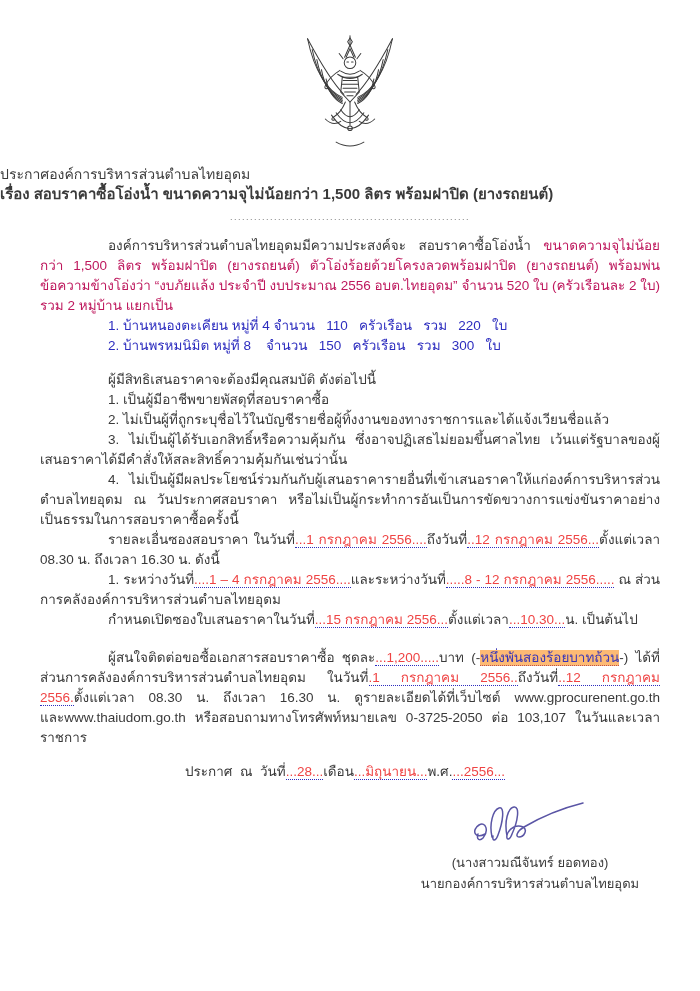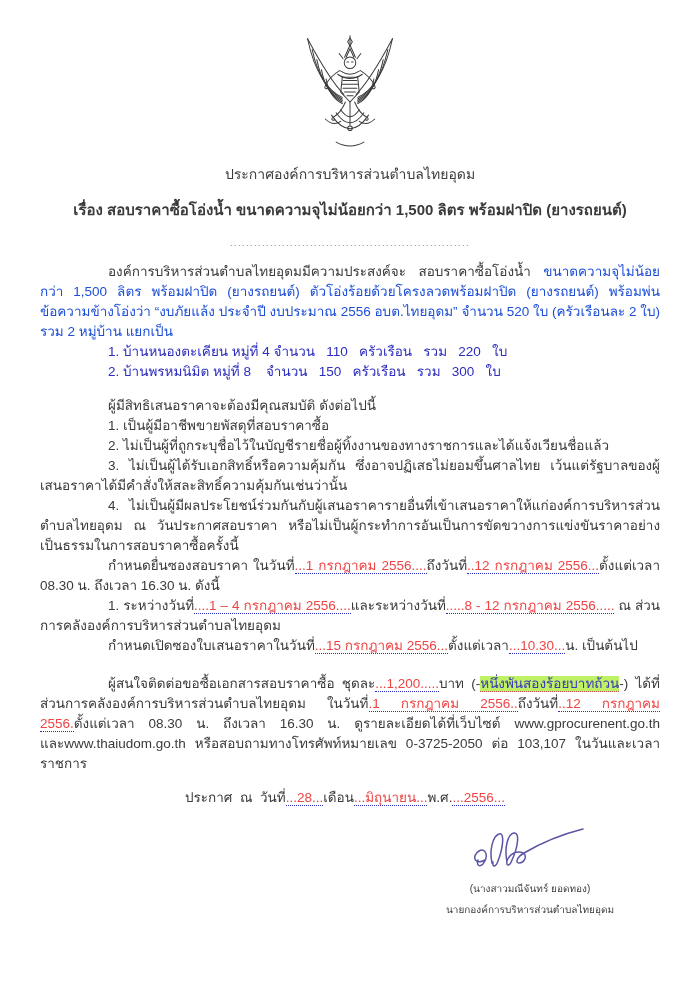--- a/index.html
+++ b/index.html
@@ -1,34 +1,34 @@
 <!DOCTYPE html>
 <html><head>
 <meta charset="utf-8">
 <style>
   html,body{margin:0;padding:0;background:#ffffff;}
   .page{
     width:700px;height:991px;background:#ffffff;position:relative;overflow:hidden;
     font-family:"Liberation Sans","DejaVu Sans",sans-serif;color:#3a3a3a;
   }
   .emblem-wrap{display:flex;justify-content:center;padding-top:32px;}
-  .title-line{text-align:center;font-size:14px;line-height:20px;margin:16px;}
+  .title-line{text-align:left;font-size:14px;line-height:20px;margin:0;}
   .title-line.first{margin-top:12px;}
   .title-line.bold{font-weight:bold;font-size:15px;}
   .divider{text-align:center;color:#7a7a7a;font-size:9px;letter-spacing:1.5px;line-height:14px;margin-top:6px;}
   .content{padding:0 40px;font-size:13.5px;line-height:20px;text-align:justify;}
   .para{margin:0;text-indent:68px;}
-  .blue{color:#1d4ed8;}
+  .blue{color:#be185d;}
   .fill{color:#ef4444;border-bottom:1px dotted #2d2dbf;}
-  .hl{background:#bef264;color:#3a36b8;border-bottom:1px dotted #c0504d;}
+  .hl{background:#fdba74;color:#3a36b8;border-bottom:1px dotted #c0504d;}
   .village{margin:0;padding-left:68px;color:#2d2dbf;}
   .announce{margin:14px 0 12px 0;padding-left:145px;text-indent:0;}
   .sig-block{width:320px;margin:4px 0 0 330px;text-align:center;}
   .sig-svg{display:block;margin:0 auto 2px auto;}
-  .sig-line{margin:0;font-size:10px;line-height:21px;text-align:center;}
+  .sig-line{margin:0;font-size:13px;line-height:21px;text-align:center;}
   .gap-top-14{margin-top:14px;}
   .gap-top-18{margin-top:18px;}
   .gap-top-12{margin-top:12px;}
 </style>
 </head>
 <body>
 
 <div class="page">
 
   <div class="emblem-wrap">
@@ -93,21 +93,21 @@
 
     <p class="village">1. บ้านหนองตะเคียน หมู่ที่ 4 จำนวน&nbsp;&nbsp;&nbsp;110&nbsp;&nbsp;&nbsp;ครัวเรือน&nbsp;&nbsp;&nbsp;รวม&nbsp;&nbsp;&nbsp;220&nbsp;&nbsp;&nbsp;ใบ</p>
     <p class="village">2. บ้านพรหมนิมิต หมู่ที่ 8&nbsp;&nbsp;&nbsp;&nbsp;จำนวน&nbsp;&nbsp;&nbsp;150&nbsp;&nbsp;&nbsp;ครัวเรือน&nbsp;&nbsp;&nbsp;รวม&nbsp;&nbsp;&nbsp;300&nbsp;&nbsp;&nbsp;ใบ</p>
 
     <p class="para gap-top-14">ผู้มีสิทธิเสนอราคาจะต้องมีคุณสมบัติ ดังต่อไปนี้</p>
     <p class="para">1. เป็นผู้มีอาชีพขายพัสดุที่สอบราคาซื้อ</p>
     <p class="para">2. ไม่เป็นผู้ที่ถูกระบุชื่อไว้ในบัญชีรายชื่อผู้ทิ้งงานของทางราชการและได้แจ้งเวียนชื่อแล้ว</p>
     <p class="para">3. ไม่เป็นผู้ได้รับเอกสิทธิ์หรือความคุ้มกัน ซึ่งอาจปฏิเสธไม่ยอมขึ้นศาลไทย เว้นแต่รัฐบาลของผู้เสนอราคาได้มีคำสั่งให้สละสิทธิ์ความคุ้มกันเช่นว่านั้น</p>
     <p class="para">4. ไม่เป็นผู้มีผลประโยชน์ร่วมกันกับผู้เสนอราคารายอื่นที่เข้าเสนอราคาให้แก่องค์การบริหารส่วนตำบลไทยอุดม ณ วันประกาศสอบราคา หรือไม่เป็นผู้กระทำการอันเป็นการขัดขวางการแข่งขันราคาอย่างเป็นธรรมในการสอบราคาซื้อครั้งนี้</p>
 
-    <p class="para"><span>กำหนดยื่นซองสอบราคา ในวันที่</span><span class="fill">...1 กรกฎาคม 2556....</span><span>ถึงวันที่</span><span class="fill">..12 กรกฎาคม 2556...</span><span>ตั้งแต่เวลา 08.30 น. ถึงเวลา 16.30 น. ดังนี้</span></p>
+    <p class="para"><span>รายละเอื่นซองสอบราคา ในวันที่</span><span class="fill">...1 กรกฎาคม 2556....</span><span>ถึงวันที่</span><span class="fill">..12 กรกฎาคม 2556...</span><span>ตั้งแต่เวลา 08.30 น. ถึงเวลา 16.30 น. ดังนี้</span></p>
 
     <p class="para"><span>1. ระหว่างวันที่</span><span class="fill">....1 – 4 กรกฎาคม 2556....</span><span>และระหว่างวันที่</span><span class="fill">.....8 - 12 กรกฎาคม 2556.....</span><span> ณ ส่วนการคลังองค์การบริหารส่วนตำบลไทยอุดม</span></p>
 
 
     <p class="para"><span>กำหนดเปิดซองใบเสนอราคาในวันที่</span><span class="fill">...15 กรกฎาคม 2556...</span><span>ตั้งแต่เวลา</span><span class="fill">...10.30...</span><span>น. เป็นต้นไป</span></p>
 
     <p class="para gap-top-18"><span>ผู้สนใจติดต่อขอซื้อเอกสารสอบราคาซื้อ ชุดละ</span><span class="fill">...1,200.....</span><span>บาท (-</span><span class="hl">หนึ่งพันสองร้อยบาทถ้วน</span><span>-) ได้ที่ ส่วนการคลังองค์การบริหารส่วนตำบลไทยอุดม ในวันที่</span><span class="fill">.1 กรกฎาคม 2556..</span><span>ถึงวันที่</span><span class="fill">..12 กรกฎาคม 2556.</span><span>ตั้งแต่เวลา 08.30 น. ถึงเวลา 16.30 น. ดูรายละเอียดได้ที่เว็บไซต์ </span><span>www.gprocurenent.go.th</span><span> และ</span><span>www.thaiudom.go.th</span><span> หรือสอบถามทางโทรศัพท์หมายเลข 0-3725-2050 ต่อ 103,107 ในวันและเวลาราชการ</span></p>
 
     <p class="para announce"><span>ประกาศ&nbsp;&nbsp;ณ&nbsp;&nbsp;วันที่</span><span class="fill">...28...</span><span>เดือน</span><span class="fill">...มิถุนายน...</span><span>พ.ศ.</span><span class="fill">...2556...</span></p>
 

